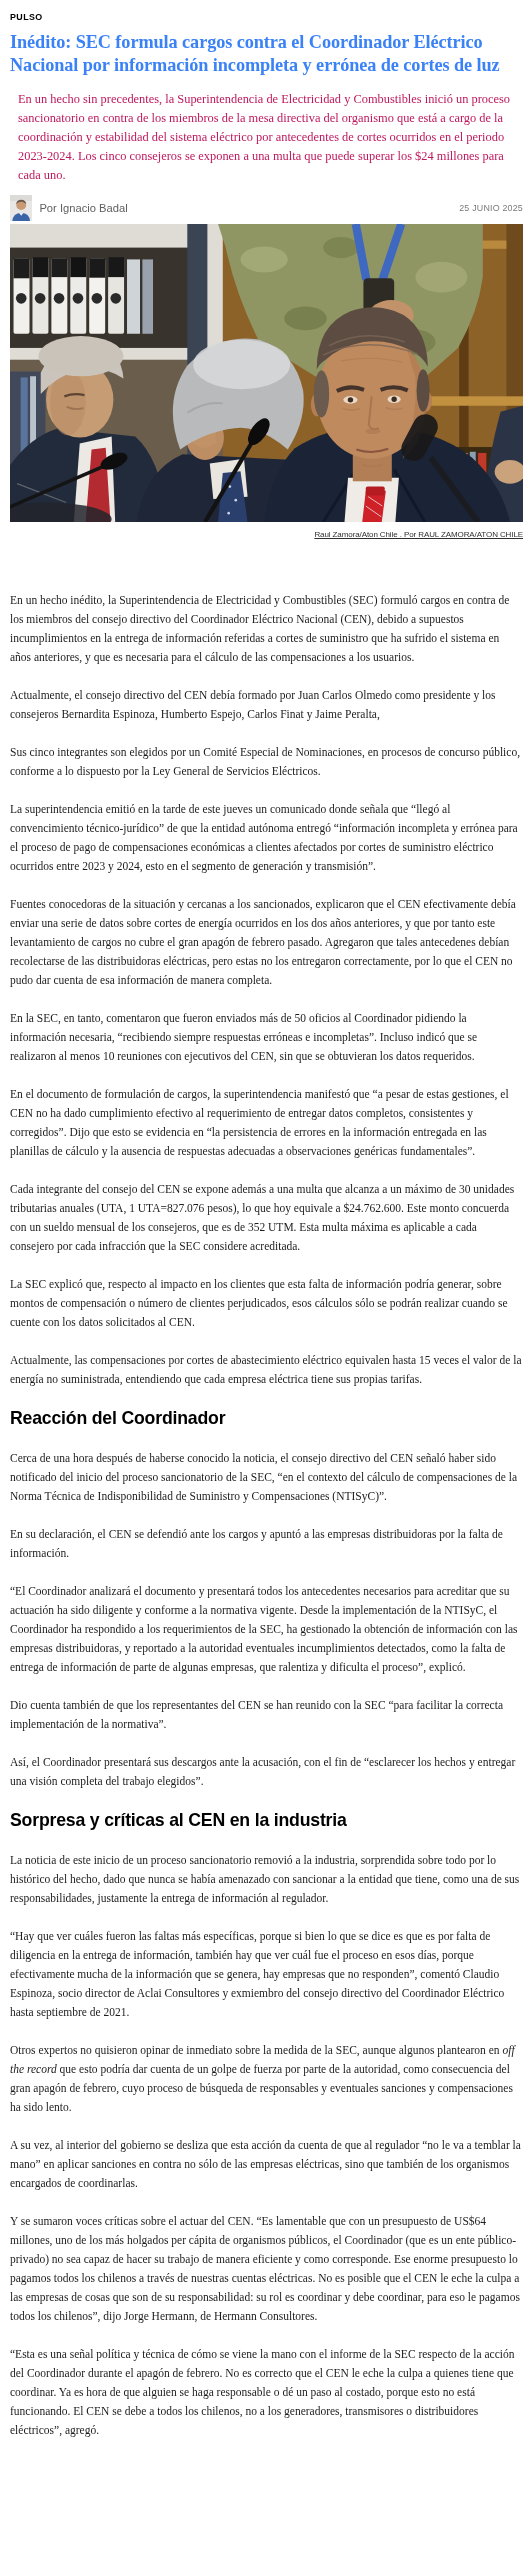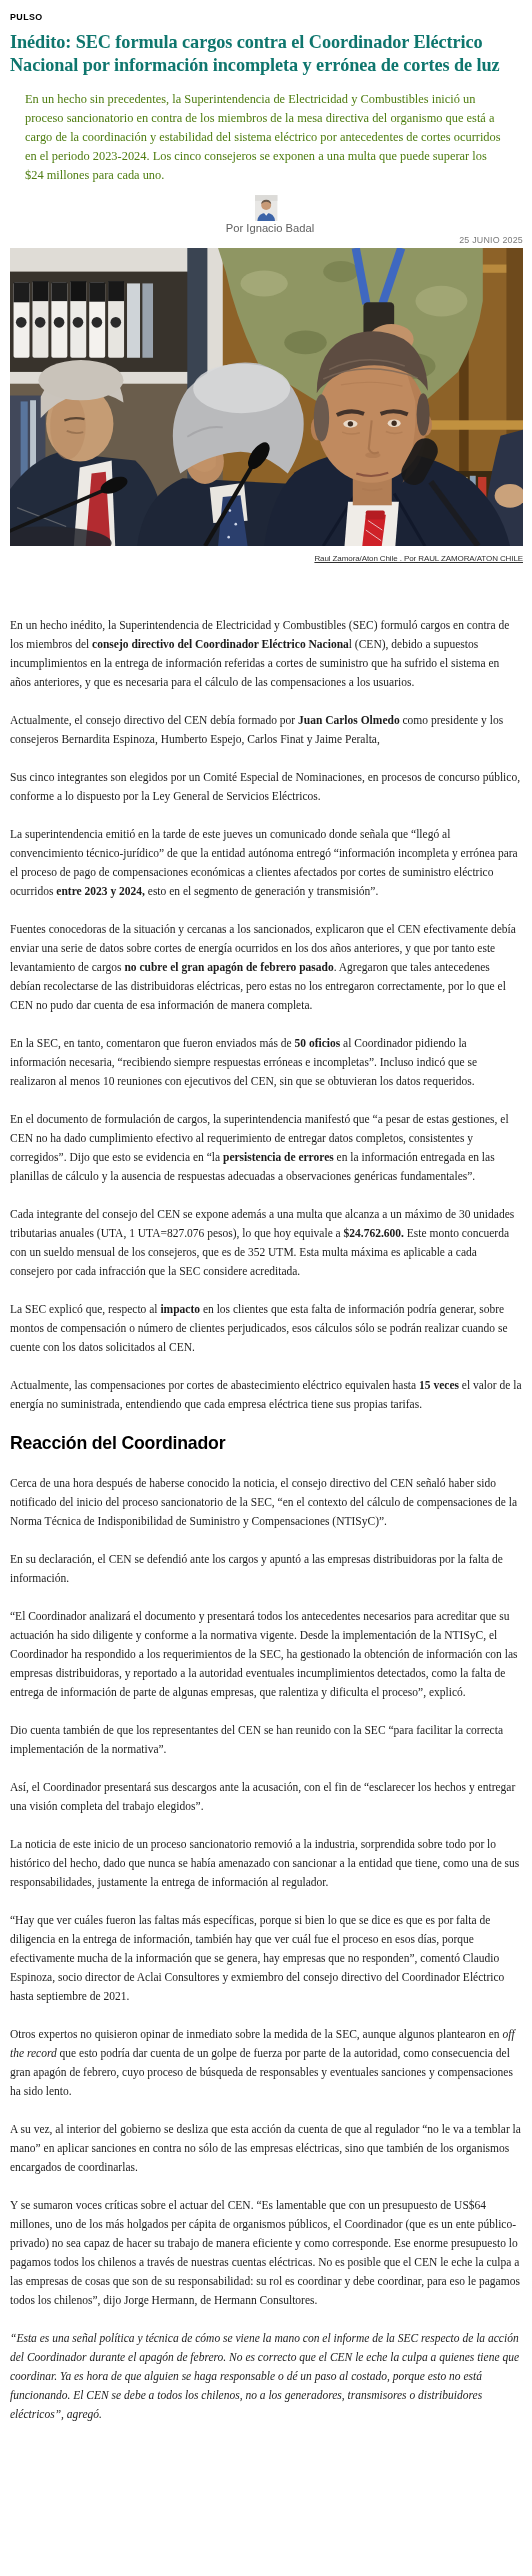--- a/index.html
+++ b/index.html
@@ -5,49 +5,49 @@
   html,body { margin:0; padding:0; background:#ffffff; }
   body { width:533px; min-height:2576px; font-family:"Liberation Serif", serif; }
   .page { padding:11.8px 10px 7px 10px; }
 
   .kicker {
     font:700 8.9px/10.6px "Liberation Sans", sans-serif;
     letter-spacing:0.4px; color:#000;
   }
   h1.headline {
     font:700 18.3px/23px "Liberation Serif", serif;
-    color:#0f766e; margin:8.3px 0 0; letter-spacing:-0.1px;
+    color:#3b82f6; margin:8.3px 0 0; letter-spacing:-0.1px;
   }
   .lead {
     font:400 12.4px/19px "Liberation Serif", serif;
-    color:#4d7c0f; margin:13px 15px 0;
-  }
-
-  .byline-row { margin-top:10.6px; display:flex; align-items:center;flex-direction:column; }
+    color:#be185d; margin:13px 8px 0;
+  }
+
+  .byline-row { margin-top:10.6px; display:flex; align-items:center; }
   .avatar { width:22.4px; height:26px; flex:0 0 auto; }
   .avatar svg { display:block; width:22.4px; height:26px; }
   .author { font:400 11.2px/14px "Liberation Sans", sans-serif; color:#5f5f5f; margin-left:7px; }
   .date { margin-left:auto; font:400 8.9px/10.6px "Liberation Sans", sans-serif; color:#7a7a7a; letter-spacing:0.2px; }
 
   figure.photo-figure { margin:2.4px 0 0; }
   .photo-frame { width:513px; height:298px; overflow:hidden; }
   .photo-frame svg { display:block; width:513px; height:298px; }
   figcaption {
     margin-top:8px; text-align:right;
     font:400 8px/9.5px "Liberation Sans", sans-serif;
     color:#2f2f2f; letter-spacing:-0.1px;text-decoration:underline;
   }
 
   .article-body { margin-top:52px; }
   .article-body p {
     font:400 11.5px/19px "Liberation Serif", serif;
     color:#1c1c1c; margin:0 0 19px;
   }
-  .article-body p:last-child { margin-bottom:0;font-style:italic; }
-  .article-body strong { font-weight:700; }
+  .article-body p:last-child { margin-bottom:0; }
+  .article-body strong { font-weight:400; }
   .article-body em { font-style:italic; }
   .article-body h2 {
     font:700 17.7px/20px "Liberation Sans", sans-serif;
     color:#000000; letter-spacing:-0.2px; margin:1.2px 0 21px;
   }
 </style>
 </head>
 <body>
 
 <div class="page">
@@ -215,20 +215,21 @@
       <p><span>En el documento de formulación de cargos, la superintendencia manifestó que “a pesar de estas gestiones, el CEN no ha dado cumplimiento efectivo al requerimiento de entregar datos completos, consistentes y corregidos”. Dijo que esto se evidencia en “la </span><strong>persistencia de errores</strong><span> en la información entregada en las planillas de cálculo y la ausencia de respuestas adecuadas a observaciones genéricas fundamentales”.</span></p>
       <p><span>Cada integrante del consejo del CEN se expone además a una multa que alcanza a un máximo de 30 unidades tributarias anuales (UTA, 1 UTA=827.076 pesos), lo que hoy equivale a </span><strong>$24.762.600.</strong><span> Este monto concuerda con un sueldo mensual de los consejeros, que es de 352 UTM. Esta multa máxima es aplicable a cada consejero por cada infracción que la SEC considere acreditada.</span></p>
       <p><span>La SEC explicó que, respecto al </span><strong>impacto</strong><span> en los clientes que esta falta de información podría generar, sobre montos de compensación o número de clientes perjudicados, esos cálculos sólo se podrán realizar cuando se cuente con los datos solicitados al CEN.</span></p>
       <p><span>Actualmente, las compensaciones por cortes de abastecimiento eléctrico equivalen hasta </span><strong>15 veces</strong><span> el valor de la energía no suministrada, entendiendo que cada empresa eléctrica tiene sus propias tarifas.</span></p>
       <h2>Reacción del Coordinador</h2>
       <p><span>Cerca de una hora después de haberse conocido la noticia, el consejo directivo del CEN señaló haber sido notificado del inicio del proceso sancionatorio de la SEC, “en el contexto del cálculo de compensaciones de la Norma Técnica de Indisponibilidad de Suministro y Compensaciones (NTISyC)”.</span></p>
       <p><span>En su declaración, el CEN se defendió ante los cargos y apuntó a las empresas distribuidoras por la falta de información.</span></p>
       <p><span>“El Coordinador analizará el documento y presentará todos los antecedentes necesarios para acreditar que su actuación ha sido diligente y conforme a la normativa vigente. Desde la implementación de la NTISyC, el Coordinador ha respondido a los requerimientos de la SEC, ha gestionado la obtención de información con las empresas distribuidoras, y reportado a la autoridad eventuales incumplimientos detectados, como la falta de entrega de información de parte de algunas empresas, que ralentiza y dificulta el proceso”, explicó.</span></p>
       <p><span>Dio cuenta también de que los representantes del CEN se han reunido con la SEC “para facilitar la correcta implementación de la normativa”.</span></p>
       <p><span>Así, el Coordinador presentará sus descargos ante la acusación, con el fin de “esclarecer los hechos y entregar una visión completa del trabajo elegidos”.</span></p>
+      <h2>Sorpresa y críticas al CEN en la industria</h2>
       <p><span>La noticia de este inicio de un proceso sancionatorio removió a la industria, sorprendida sobre todo por lo histórico del hecho, dado que nunca se había amenazado con sancionar a la entidad que tiene, como una de sus responsabilidades, justamente la entrega de información al regulador.</span></p>
       <p><span>“Hay que ver cuáles fueron las faltas más específicas, porque si bien lo que se dice es que es por falta de diligencia en la entrega de información, también hay que ver cuál fue el proceso en esos días, porque efectivamente mucha de la información que se genera, hay empresas que no responden”, comentó Claudio Espinoza, socio director de Aclai Consultores y exmiembro del consejo directivo del Coordinador Eléctrico hasta septiembre de 2021.</span></p>
       <p><span>Otros expertos no quisieron opinar de inmediato sobre la medida de la SEC, aunque algunos plantearon en </span><em>off the record</em><span> que esto podría dar cuenta de un golpe de fuerza por parte de la autoridad, como consecuencia del gran apagón de febrero, cuyo proceso de búsqueda de responsables y eventuales sanciones y compensaciones ha sido lento.</span></p>
       <p><span>A su vez, al interior del gobierno se desliza que esta acción da cuenta de que al regulador “no le va a temblar la mano” en aplicar sanciones en contra no sólo de las empresas eléctricas, sino que también de los organismos encargados de coordinarlas.</span></p>
       <p><span>Y se sumaron voces críticas sobre el actuar del CEN. “Es lamentable que con un presupuesto de US$64 millones, uno de los más holgados per cápita de organismos públicos, el Coordinador (que es un ente público-privado) no sea capaz de hacer su trabajo de manera eficiente y como corresponde. Ese enorme presupuesto lo pagamos todos los chilenos a través de nuestras cuentas eléctricas. No es posible que el CEN le eche la culpa a las empresas de cosas que son de su responsabilidad: su rol es coordinar y debe coordinar, para eso le pagamos todos los chilenos”, dijo Jorge Hermann, de Hermann Consultores.</span></p>
       <p><span>“Esta es una señal política y técnica de cómo se viene la mano con el informe de la SEC respecto de la acción del Coordinador durante el apagón de febrero. No es correcto que el CEN le eche la culpa a quienes tiene que coordinar. Ya es hora de que alguien se haga responsable o dé un paso al costado, porque esto no está funcionando. El CEN se debe a todos los chilenos, no a los generadores, transmisores o distribuidores eléctricos”, agregó.</span></p>
     </div>
 
 </div>
 

